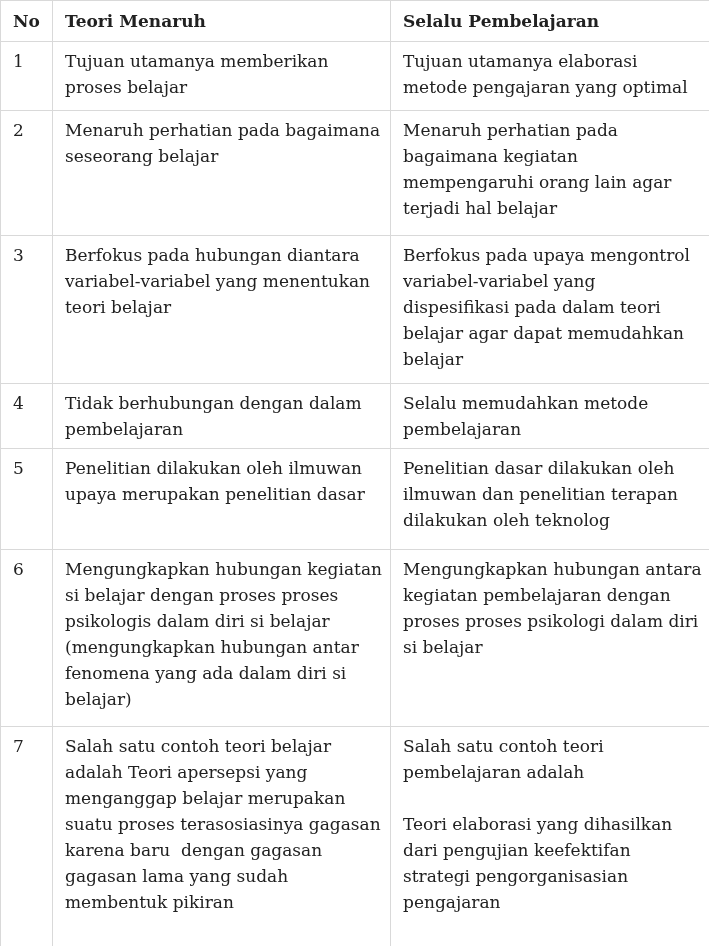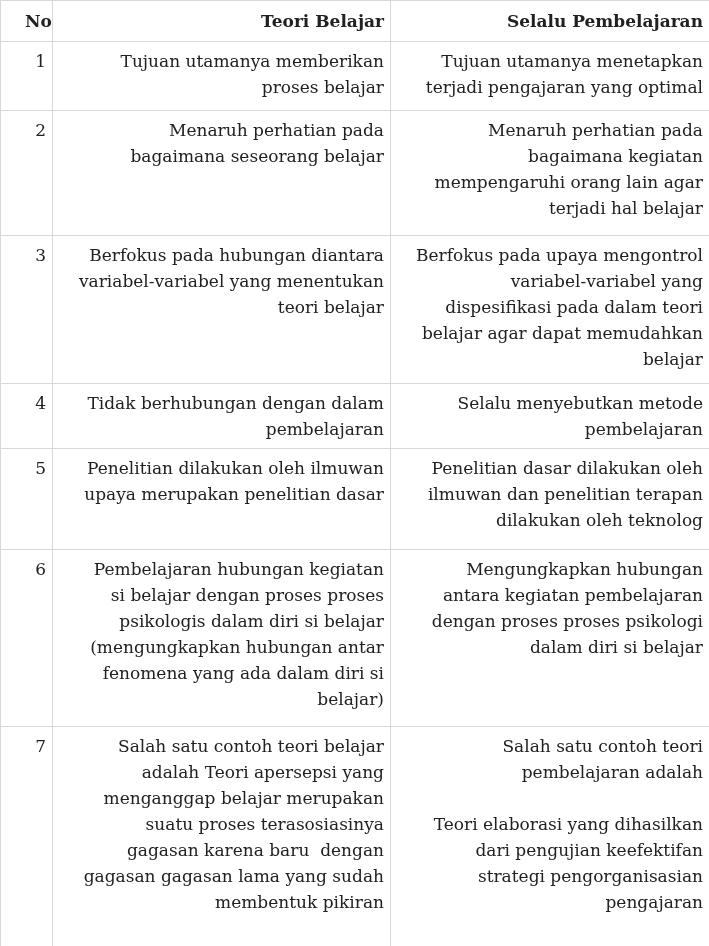--- a/index.html
+++ b/index.html
@@ -22,22 +22,22 @@
     font-size: 17px;
     line-height: 26px;
     color: var(--text);
   }
   col.c-no { width: 52px; }
   col.c-tb { width: 338px; }
   col.c-tp { width: 319px; }
   .cmp th, .cmp td {
     border: 1px solid var(--border);
     vertical-align: top;
-    text-align: right;
-    padding: 6px 6px 6px 24px;
+    text-align: left;
+    padding: 6px 6px 6px 12px;
     white-space: pre-wrap;
     overflow: hidden;
   }
   .cmp th {
     font-weight: 700;
     padding-top: 7px;
   }
   tr.rh-h  { height: 41px; }
   tr.rh-1  { height: 69px; }
   tr.rh-2  { height: 125px; }
@@ -52,53 +52,53 @@
 
 <table class="cmp">
   <colgroup>
     <col class="c-no">
     <col class="c-tb">
     <col class="c-tp">
   </colgroup>
   <thead>
     <tr class="rh-h">
       <th>No</th>
-      <th>Teori Belajar</th>
+      <th>Teori Menaruh</th>
       <th>Selalu Pembelajaran</th>
     </tr>
   </thead>
   <tbody>
     <tr class="rh-1">
       <td>1</td>
       <td>Tujuan utamanya memberikan proses belajar</td>
-      <td>Tujuan utamanya menetapkan terjadi pengajaran yang optimal</td>
+      <td>Tujuan utamanya elaborasi metode pengajaran yang optimal</td>
     </tr>
     <tr class="rh-2">
       <td>2</td>
       <td>Menaruh perhatian pada bagaimana seseorang belajar</td>
       <td>Menaruh perhatian pada bagaimana kegiatan mempengaruhi orang lain agar terjadi hal belajar</td>
     </tr>
     <tr class="rh-3">
       <td>3</td>
       <td>Berfokus pada hubungan diantara variabel-variabel yang menentukan teori belajar</td>
       <td>Berfokus pada upaya mengontrol variabel-variabel yang dispesifikasi pada dalam teori belajar agar dapat memudahkan belajar</td>
     </tr>
     <tr class="rh-4">
       <td>4</td>
       <td>Tidak berhubungan dengan dalam pembelajaran</td>
-      <td>Selalu menyebutkan metode pembelajaran</td>
+      <td>Selalu memudahkan metode pembelajaran</td>
     </tr>
     <tr class="rh-5">
       <td>5</td>
       <td>Penelitian dilakukan oleh ilmuwan upaya merupakan penelitian dasar</td>
       <td>Penelitian dasar dilakukan oleh ilmuwan dan penelitian terapan dilakukan oleh teknolog</td>
     </tr>
     <tr class="rh-6">
       <td>6</td>
-      <td>Pembelajaran hubungan kegiatan si belajar dengan proses proses psikologis dalam diri si belajar (mengungkapkan hubungan antar fenomena yang ada dalam diri si belajar)</td>
+      <td>Mengungkapkan hubungan kegiatan si belajar dengan proses proses psikologis dalam diri si belajar (mengungkapkan hubungan antar fenomena yang ada dalam diri si belajar)</td>
       <td>Mengungkapkan hubungan antara kegiatan pembelajaran dengan proses proses psikologi dalam diri si belajar</td>
     </tr>
     <tr class="rh-7">
       <td>7</td>
       <td>Salah satu contoh teori belajar adalah Teori apersepsi yang menganggap belajar merupakan suatu proses terasosiasinya gagasan karena baru  dengan gagasan gagasan lama yang sudah membentuk pikiran</td>
       <td>Salah satu contoh teori pembelajaran adalah
 
 Teori elaborasi yang dihasilkan dari pengujian keefektifan strategi pengorganisasian pengajaran</td>
     </tr>
   </tbody>

